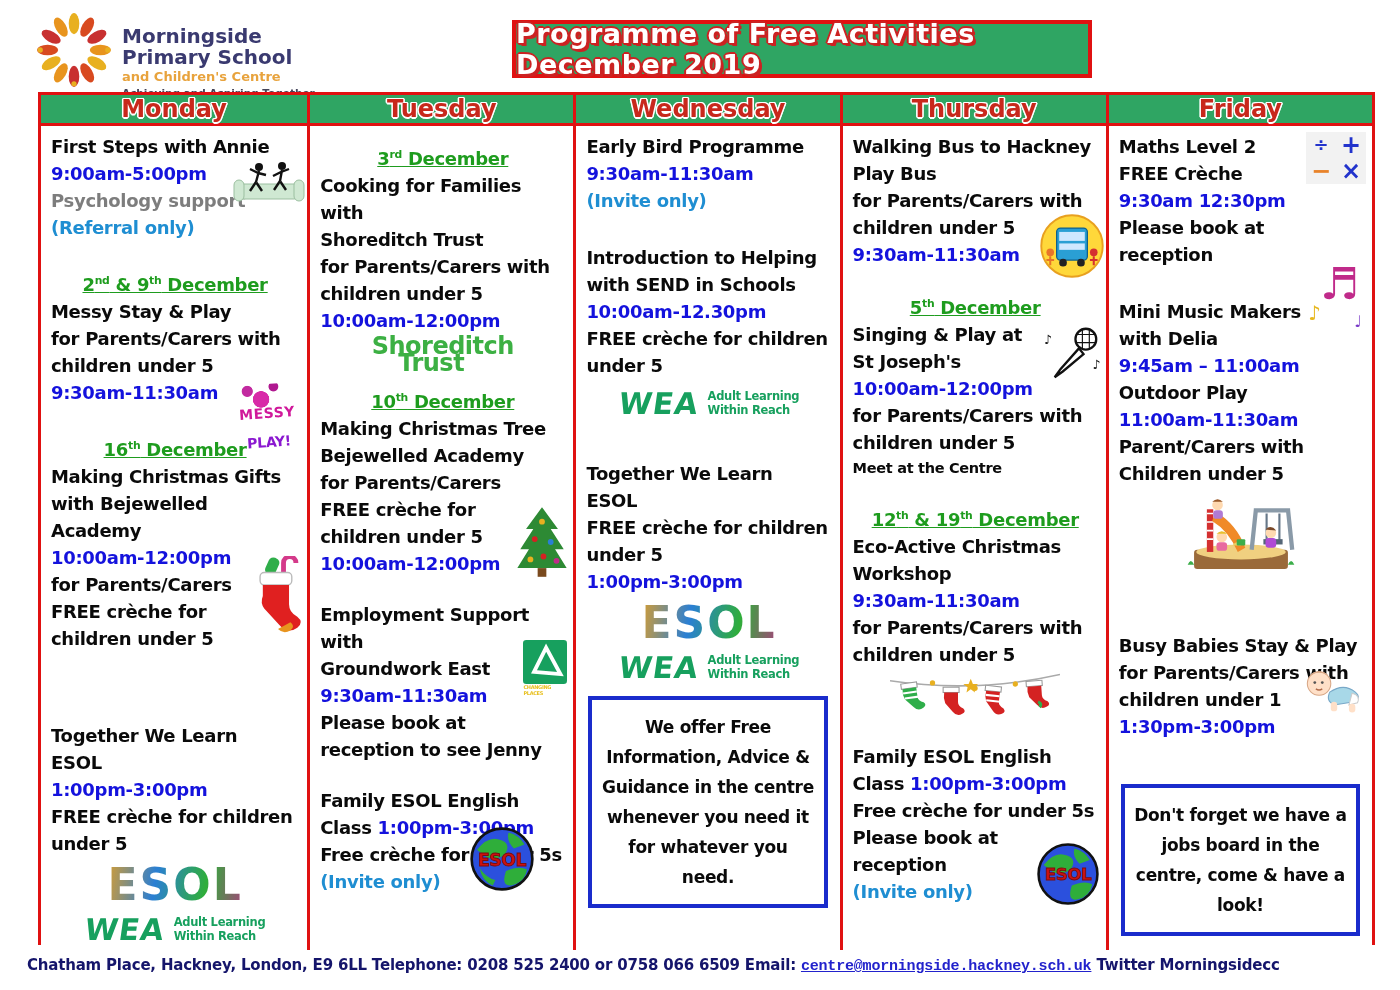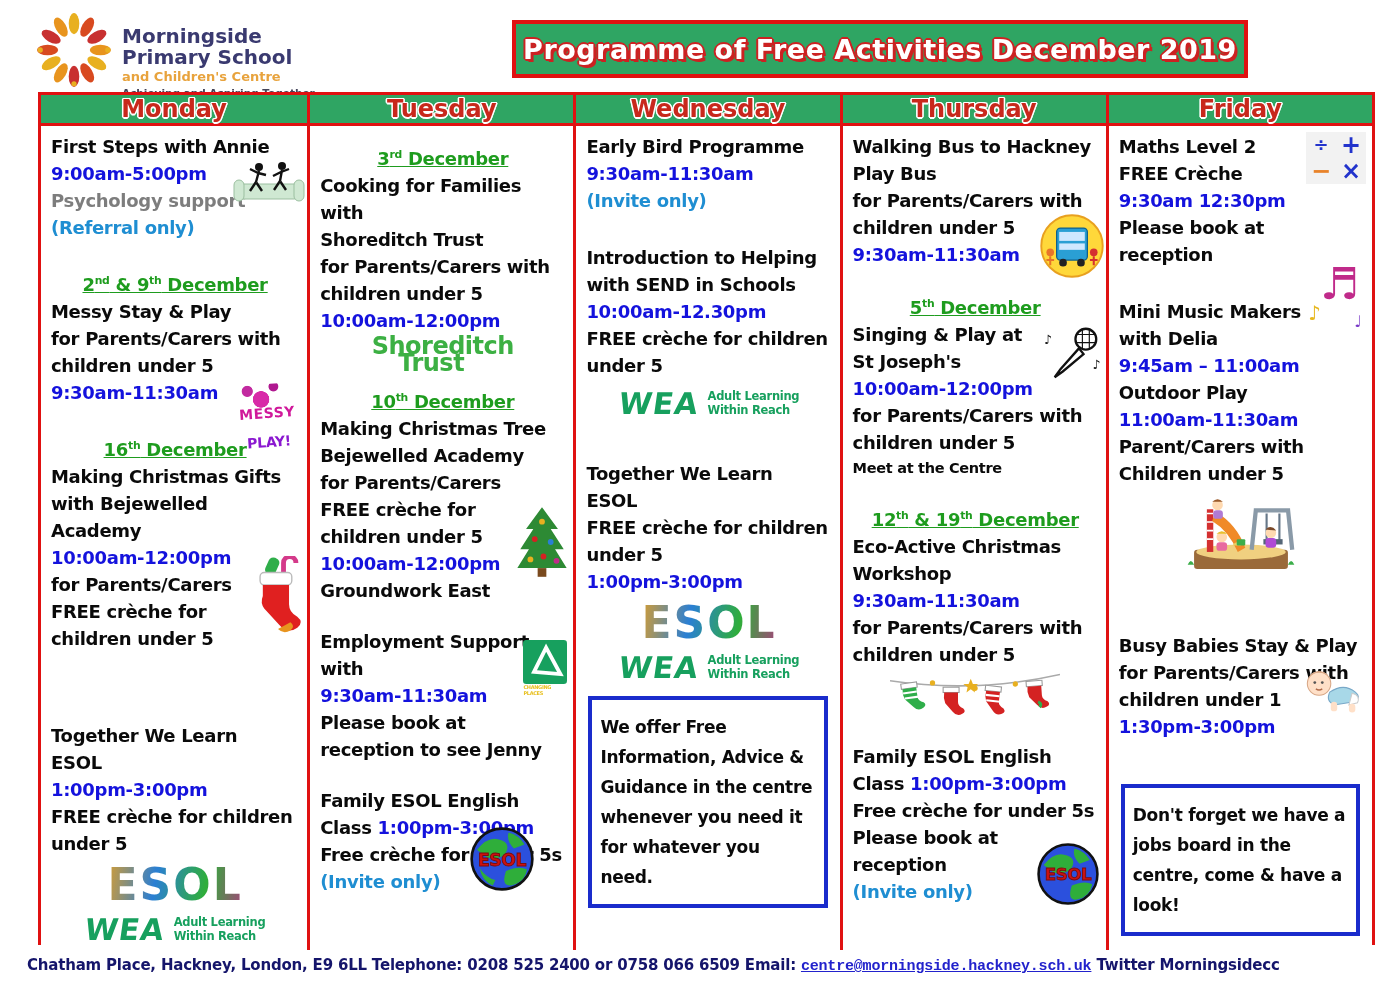--- a/index.html
+++ b/index.html
@@ -12,21 +12,21 @@
   body{position:relative; background:#fff; font-family:"DejaVu Sans",sans-serif; overflow:hidden;}
 
   
   .school-logo{position:absolute; left:36px; top:12px; display:flex; gap:10px; align-items:flex-start;}
   .logo-text{padding-top:14px;}
   .logo-name{color:#3a3a70; font-weight:bold; font-size:20px; line-height:1.05;}
   .logo-sub{color:#e8a33d; font-weight:bold; font-size:13px; margin-top:1px;}
   .logo-tag{color:#44445a; font-weight:bold; font-size:10.5px; margin-top:3px;}
 
   
-  .banner{position:absolute; left:512px; top:20px; width:736px; height:58px;
+  .banner{position:absolute; left:512px; top:20px; width:580px; height:58px;
     background:var(--green-bg); border:4px solid var(--red);
     display:flex; align-items:center; justify-content:center;}
   .banner-title{color:#fff; font-size:27px; font-weight:bold; letter-spacing:.5px;
     text-shadow:2px 0 0 #c22,-2px 0 0 #c22,0 2px 0 #c22,0 -2px 0 #c22,1px 1px 0 #c22,-1px -1px 0 #c22,1px -1px 0 #c22,-1px 1px 0 #c22,3px 3px 0 #c22;}
 
   
   .board{position:absolute; left:38px; top:92px; width:1337px; height:853px;
     border:3px solid var(--red); display:grid; grid-template-columns:repeat(5,1fr);}
   .col{display:flex; flex-direction:column; background:#fff;}
   .col + .col{border-left:3px solid var(--red);}
@@ -40,21 +40,21 @@
   .time{color:var(--blue);}
   .invite{color:var(--lblue);}
   .gray{color:var(--gray);}
   .small{font-size:14.5px; line-height:24px;}
   .date{color:var(--dgreen); text-align:center; line-height:27px;margin-top:12px;}
   .date u{text-decoration:underline;}
   sup{font-size:60%; vertical-align:super; line-height:0;}
 
   .center{text-align:center;}
   .infobox{border:4px solid #1a2ccc; margin:14px 4px 0 2px; padding:12px 8px;
-    font-size:17px; line-height:30px;}
+    text-align:center; font-size:17px; line-height:30px;}
 
   
   .wea{display:flex; align-items:center; justify-content:center; gap:9px; margin-top:2px;}
   .wea-abbr{color:var(--logo-green); font-size:30px; font-weight:bold; transform:skewX(-8deg); letter-spacing:1px;}
   .wea-tag{color:var(--logo-green); font-size:11.5px; font-weight:bold; line-height:1.25; text-align:left;}
   .wea-tag span{display:block;}
   .esol-flags{font-size:44px; font-weight:bold; text-align:center; letter-spacing:2px;
     background:linear-gradient(100deg,#d42222 0%,#e8a020 20%,#2a7fd4 42%,#2fae3a 62%,#c22a8a 82%,#1f7a2f 100%);
     -webkit-background-clip:text; background-clip:text; color:transparent; line-height:56px;}
   .shoreditch{color:#3cb043; font-weight:bold; font-size:24px; line-height:17px; text-align:center; margin-top:4px; letter-spacing:-.5px;}
@@ -207,22 +207,22 @@
       </div>
 
       <div class="date" style="margin-top:16px"><u>10<sup>th</sup> December</u></div>
       <div>Making Christmas Tree</div>
       <div>Bejewelled Academy</div>
       <div>for Parents/Carers</div>
       <div>FREE crèche for</div>
       <div>children under 5</div>
       <div class="time">10:00am-12:00pm</div>
 
+      <div style="margin-top:24px">Employment Support with</div>
       <div>Groundwork East</div>
-      <div style="margin-top:24px">Employment Support with</div>
       <div class="time">9:30am-11:30am</div>
       <div>Please book at</div>
       <div>reception to see Jenny</div>
 
       <div style="margin-top:24px">Family ESOL English</div>
       <div><span>Class </span><span class="time">1:00pm-3:00pm</span></div>
       <div>Free crèche for under 5s</div>
       <div class="invite">(Invite only)</div>
 
       <span class="clip" style="top:378px;right:2px">

